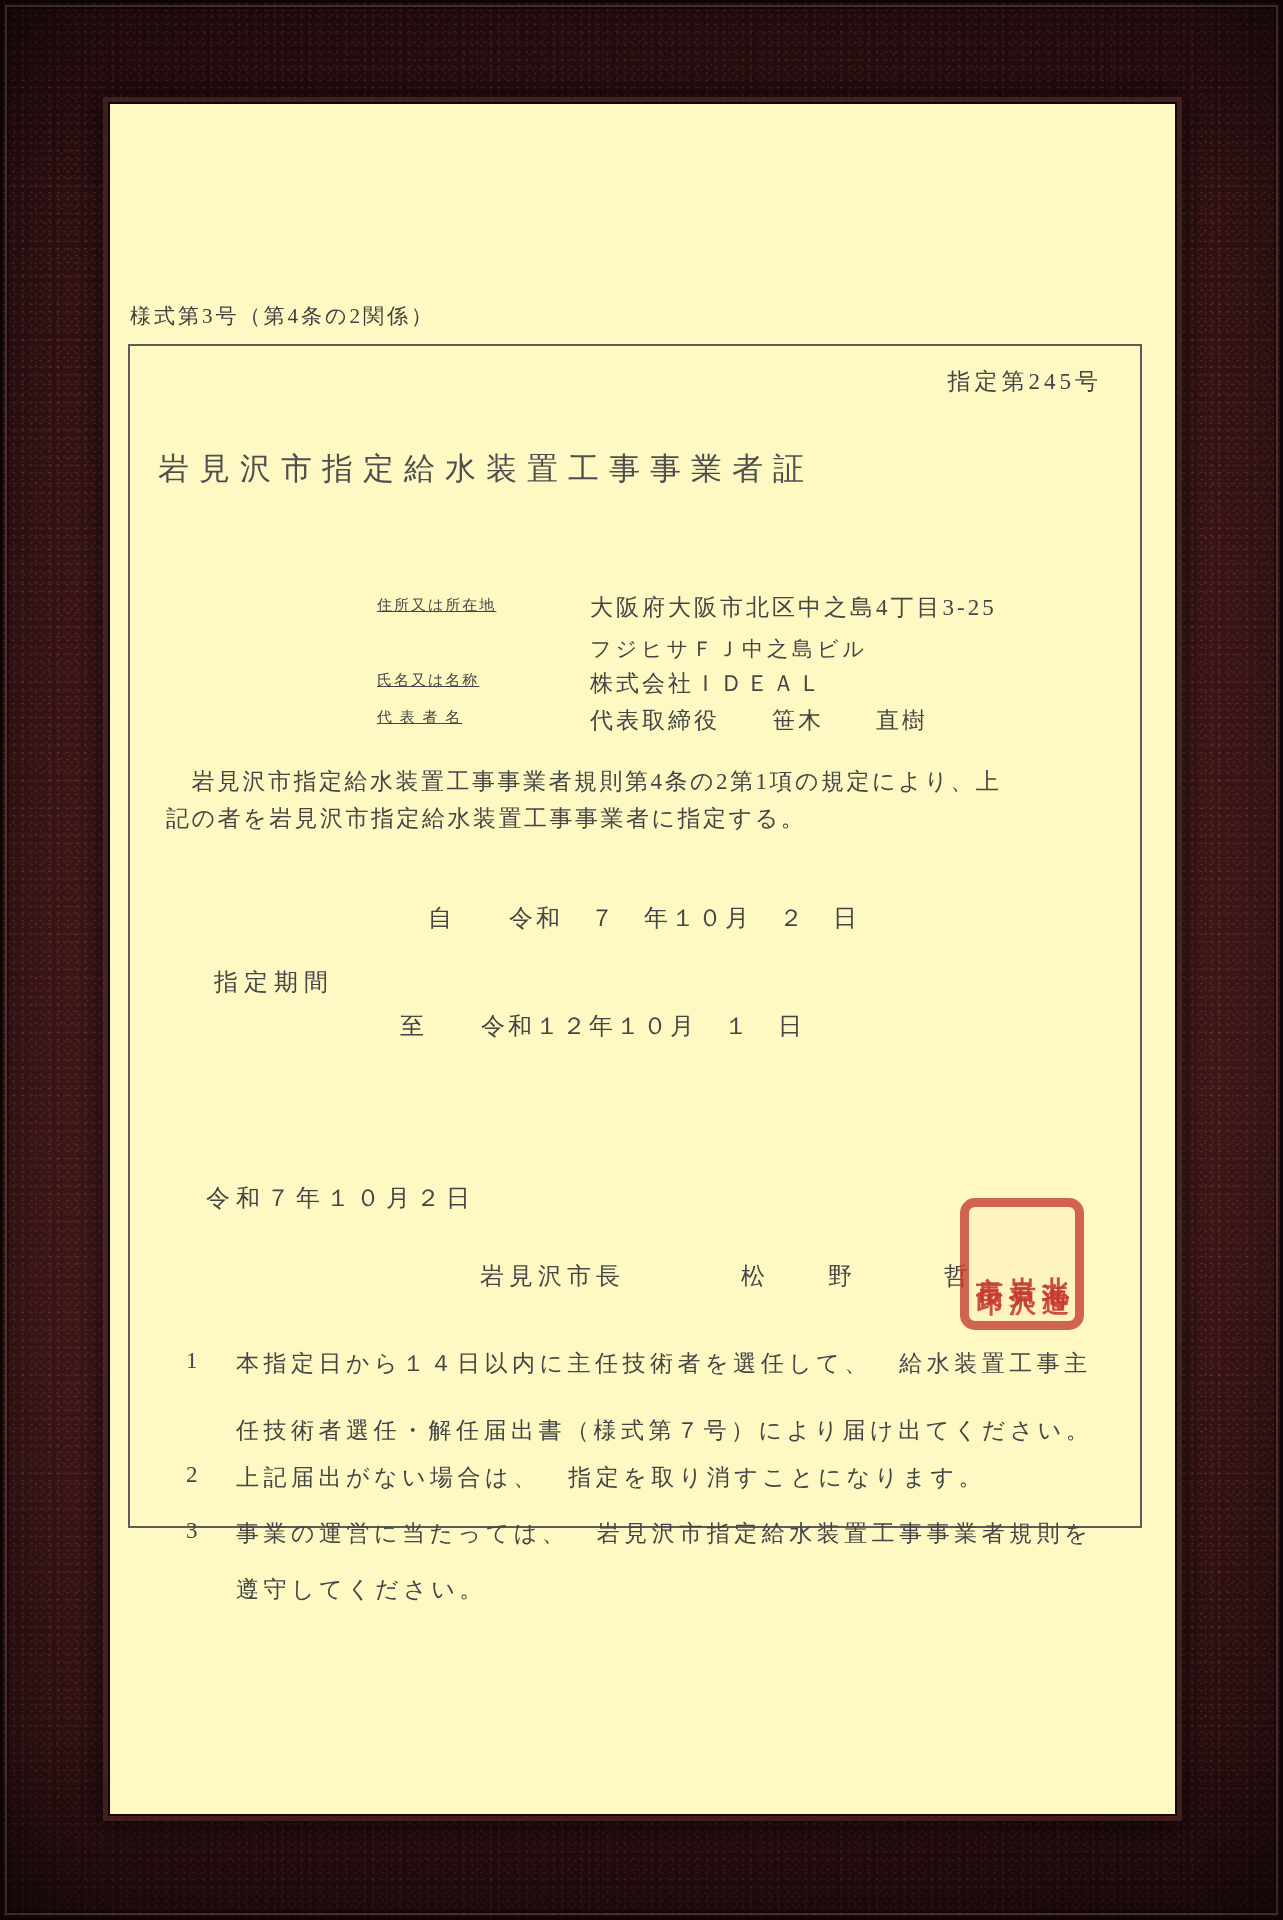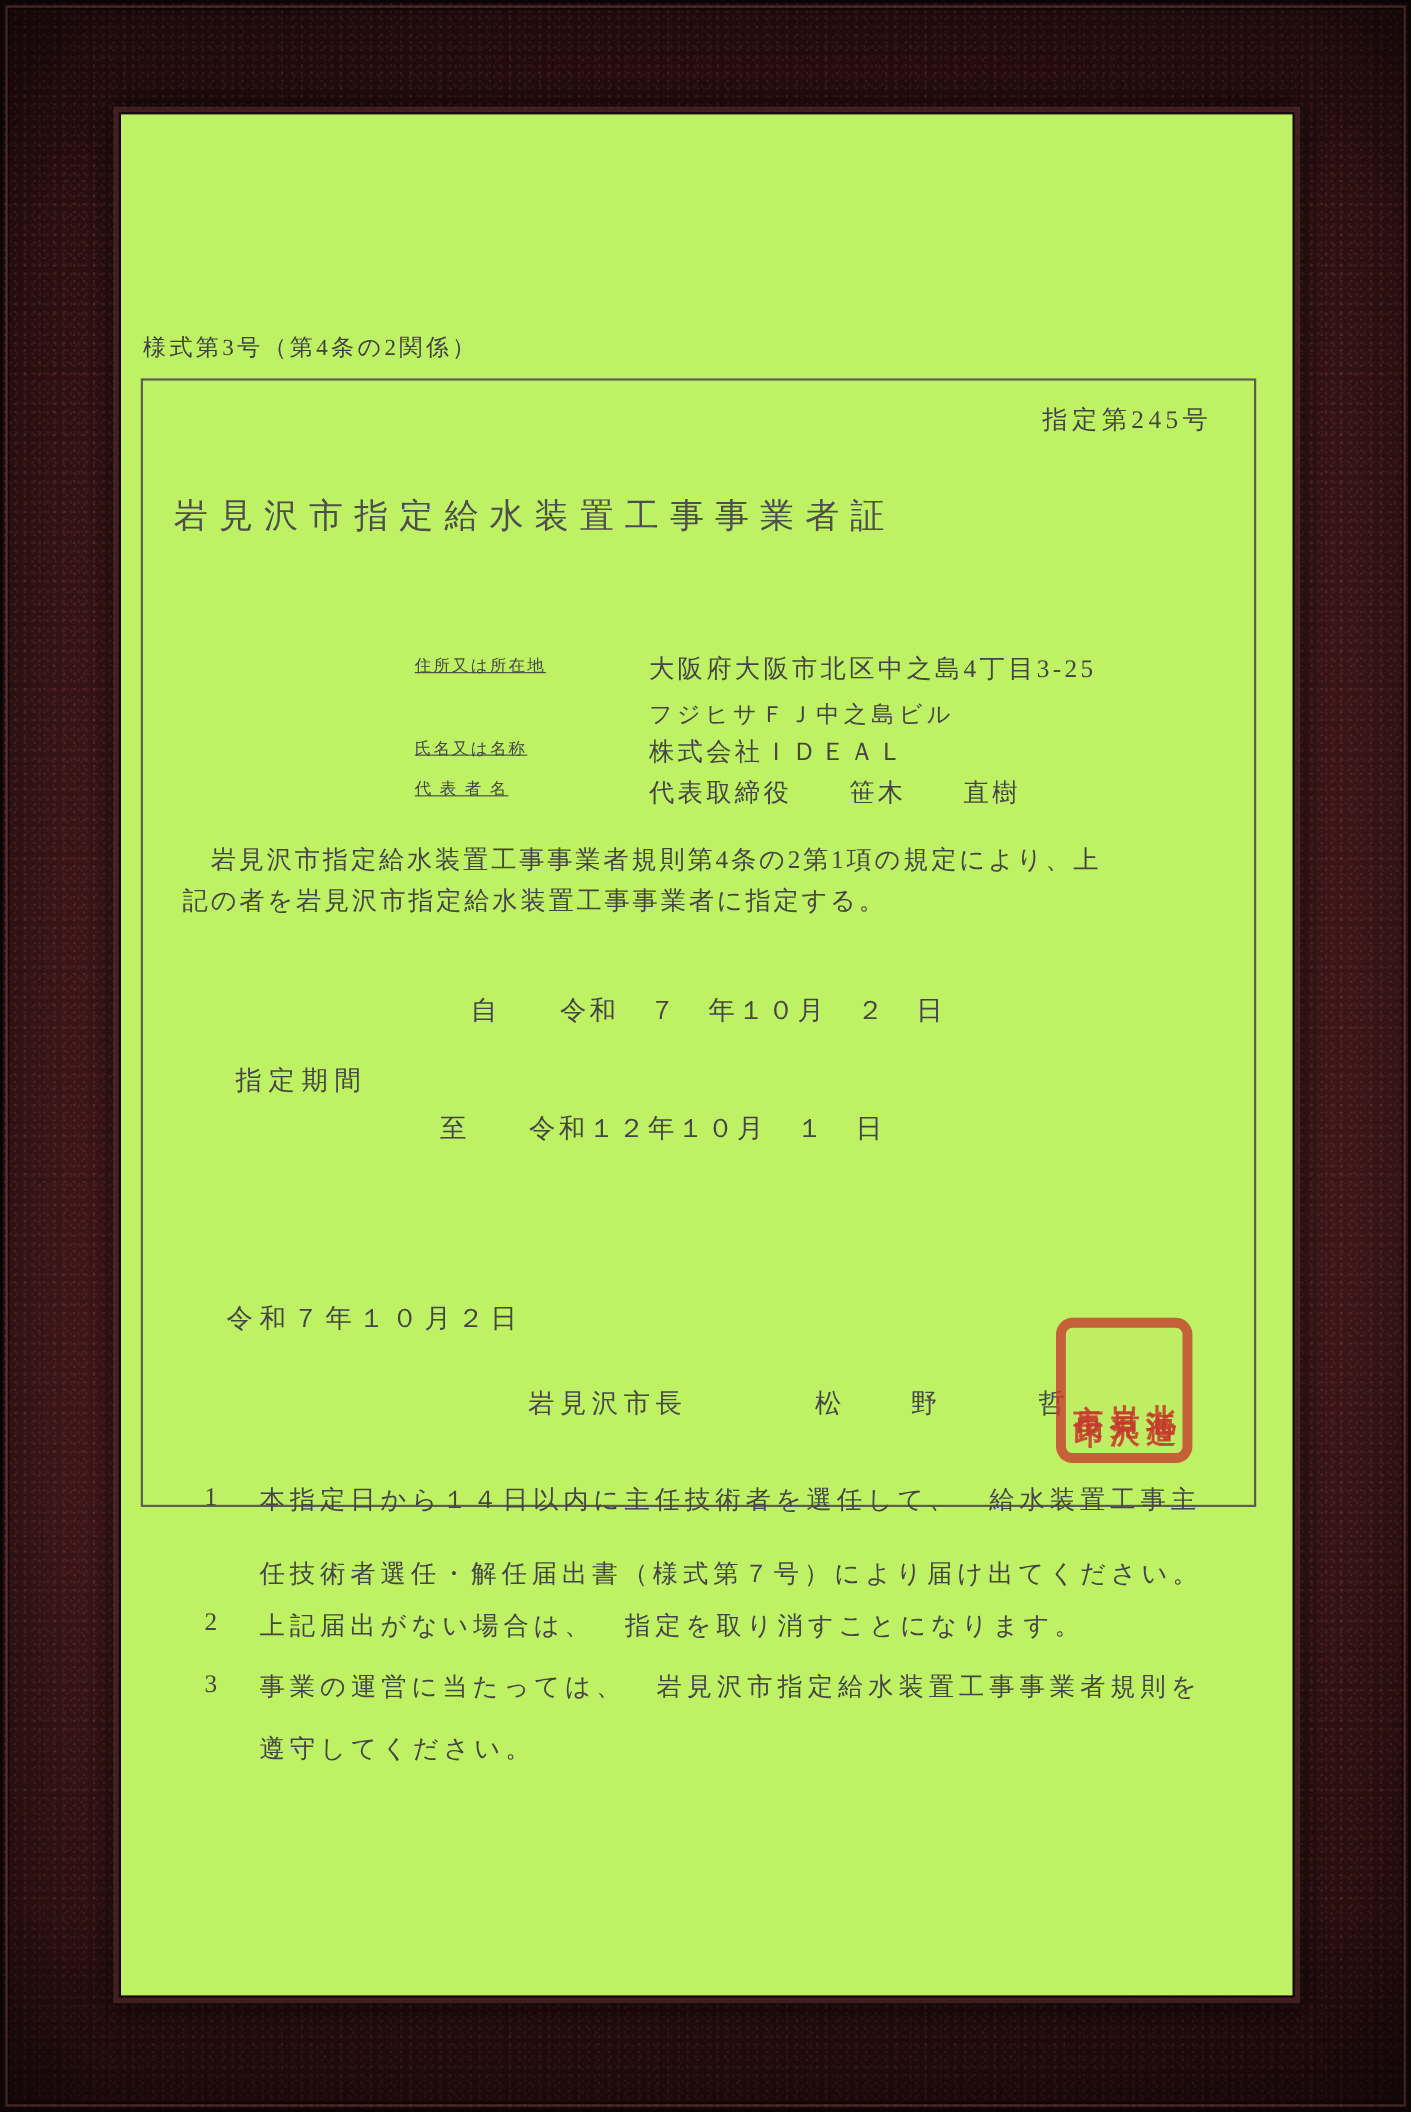--- a/index.html
+++ b/index.html
@@ -30,34 +30,34 @@
   }
   .frame-edge{position:absolute;inset:0;border:3px solid #0d0406;pointer-events:none;}
   .frame-bevel{
     position:absolute;inset:5px;pointer-events:none;
     border:2px solid rgba(219,152,144,0.22);
     box-shadow:inset 0 0 0 2px rgba(10,3,4,0.55);
   }
   
   .paper{
     position:absolute;left:110px;top:104px;width:1065px;height:1710px;
-    background:#bef264;
+    background:#fef9c3;
     box-shadow:
       0 0 0 2px rgba(14,4,6,0.92),
       0 0 0 5px rgba(72,28,28,0.75),
       0 0 0 7px rgba(204,136,130,0.20),
       0 0 30px 12px rgba(0,0,0,0.65);
     color:#424242;
   }
   .form-note{
     position:absolute;left:20px;top:198px;
     font-size:21px;letter-spacing:3px;color:#3f3f3f;
   }
   .doc-box{
-    position:absolute;left:18px;top:240px;width:1014px;height:1026px;
+    position:absolute;left:18px;top:240px;width:1014px;height:1184px;
     border:2px solid #5c5c5c;box-sizing:border-box;
   }
   .t{position:absolute;white-space:pre;color:#454545;}
   .cert-number{top:20px;right:38px;font-size:23px;letter-spacing:4px;}
   .doc-title{top:102px;left:0;width:100%;font-size:31px;letter-spacing:10px;color:#4e4e4e;padding-left:28px;}
   .f-label{font-size:15px;letter-spacing:2px;text-decoration:underline;}
   .f-value{font-size:23px;letter-spacing:3px;}
   .addr-label{top:250px;left:247px;}
   .addr-value{top:246px;left:460px;}
   .addr-value2{top:289px;left:460px;font-size:21px;letter-spacing:4px;}

